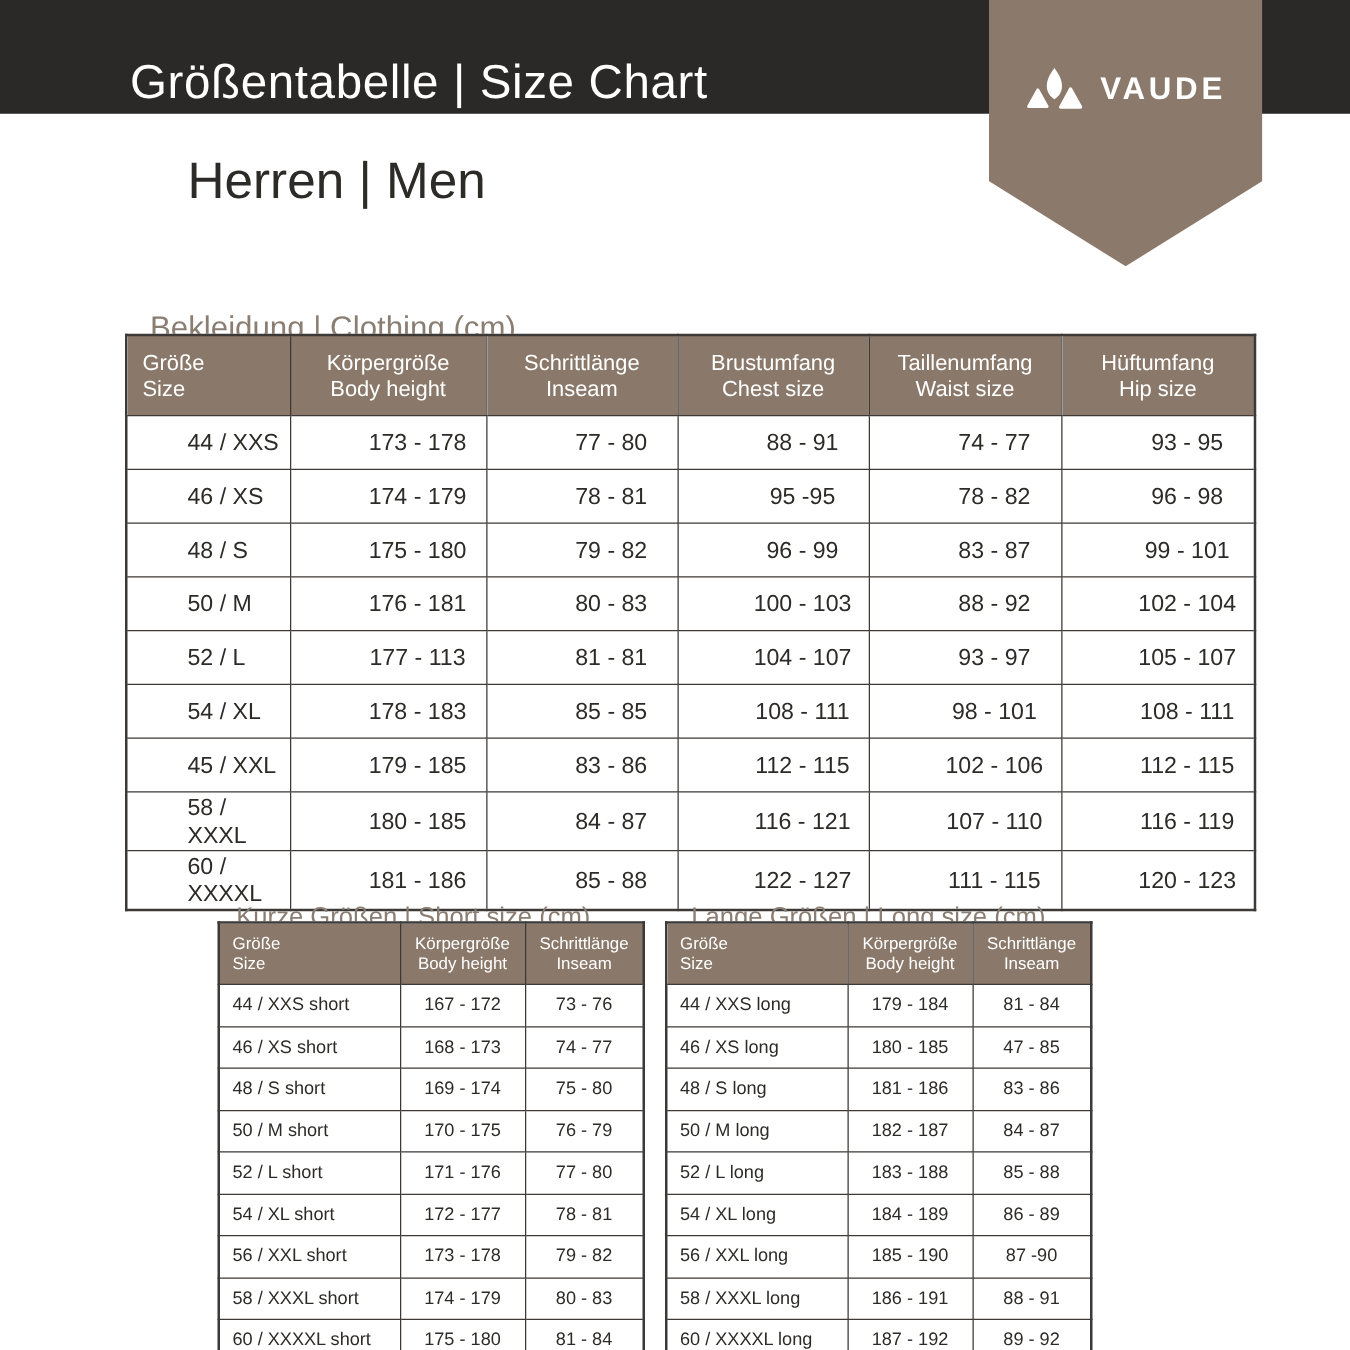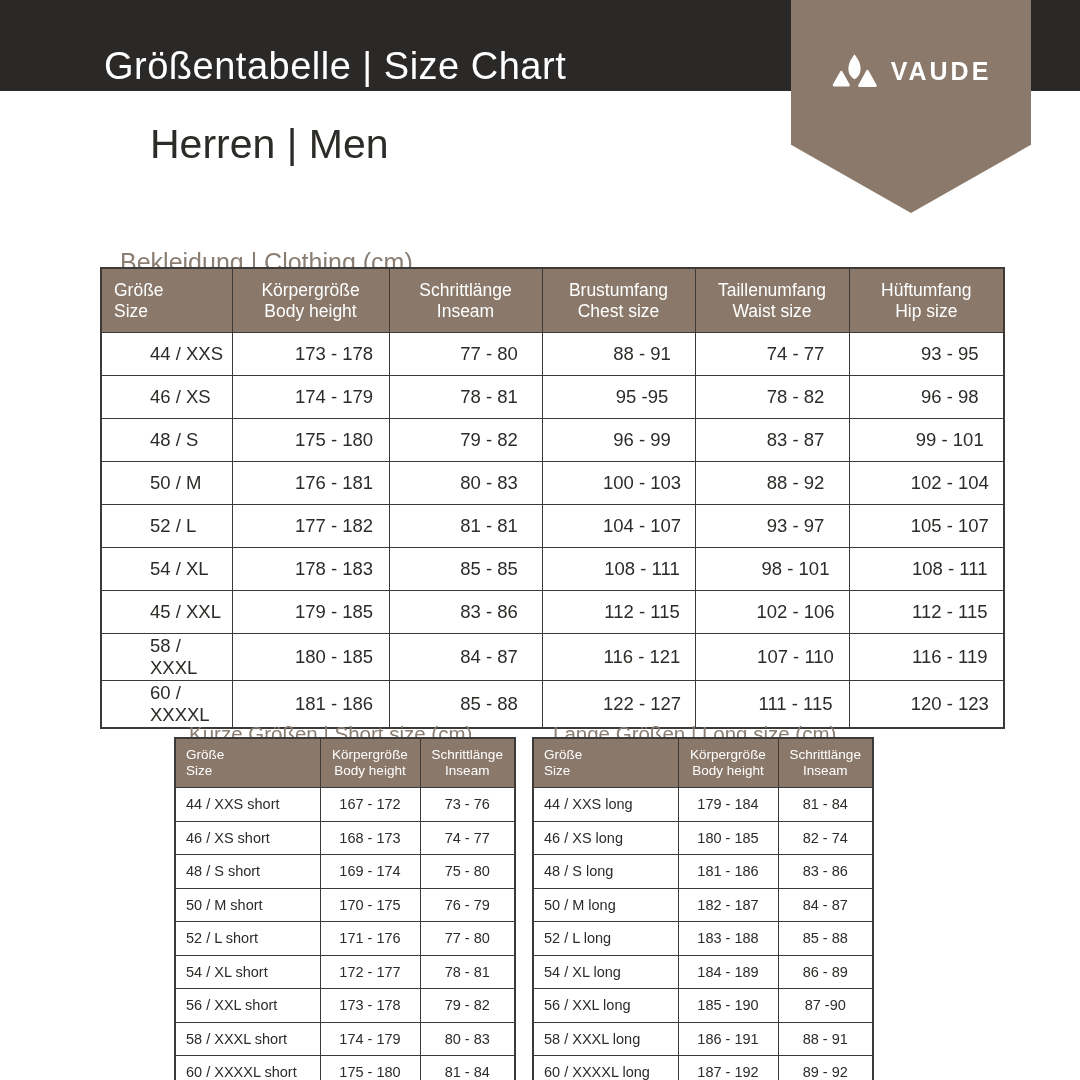--- a/index.html
+++ b/index.html
@@ -42,21 +42,20 @@
     white-space: nowrap;
   }
 
   
   .pennant {
     position: absolute;
     left: 791px; top: 0;
     width: 219px; height: 213px;
     background: #8b7a6b;
     clip-path: polygon(0 0, 100% 0, 100% 68%, 50% 100%, 0 68%);
-    padding-left: 21px;
   }
   .logo-row {
     position: absolute;
     left: 0; top: 54px;
     width: 100%;
     display: flex;
     align-items: center;
     justify-content: center;
     gap: 13px;
   }
@@ -204,21 +203,21 @@
         <tr>
           <td>50 / M</td>
           <td>176 - 181</td>
           <td>80 - 83</td>
           <td>100 - 103</td>
           <td>88 - 92</td>
           <td>102 - 104</td>
         </tr>
         <tr>
           <td>52 / L</td>
-          <td>177 - 182</td>
+          <td>177 - 113</td>
           <td>81 - 81</td>
           <td>104 - 107</td>
           <td>93 - 97</td>
           <td>105 - 107</td>
         </tr>
         <tr>
           <td>54 / XL</td>
           <td>178 - 183</td>
           <td>85 - 85</td>
           <td>108 - 111</td>
@@ -351,21 +350,21 @@
       </thead>
     <tbody>
         <tr>
           <td>44 / XXS long</td>
           <td>179 - 184</td>
           <td>81 - 84</td>
         </tr>
         <tr>
           <td>46 / XS long</td>
           <td>180 - 185</td>
-          <td>82 - 74</td>
+          <td>47 - 85</td>
         </tr>
         <tr>
           <td>48 / S long</td>
           <td>181 - 186</td>
           <td>83 - 86</td>
         </tr>
         <tr>
           <td>50 / M long</td>
           <td>182 - 187</td>
           <td>84 - 87</td>

